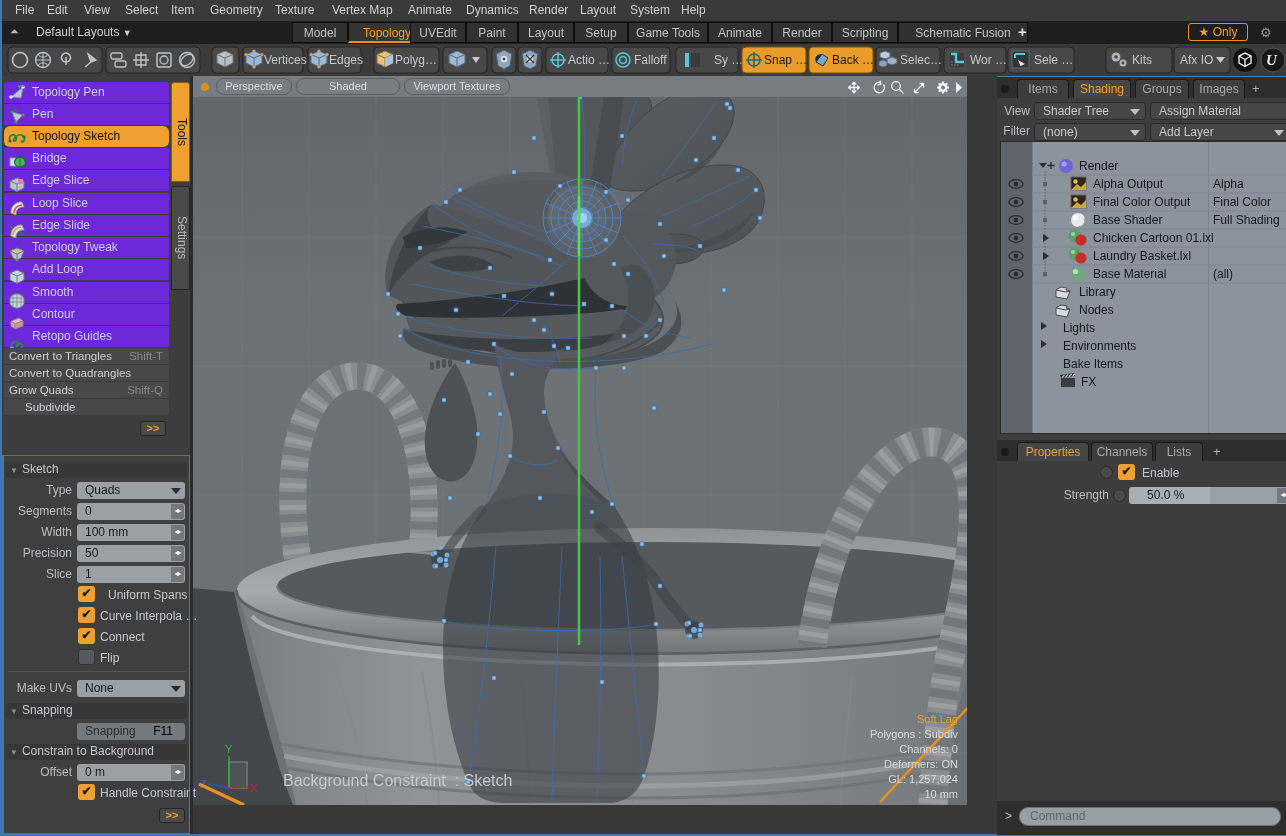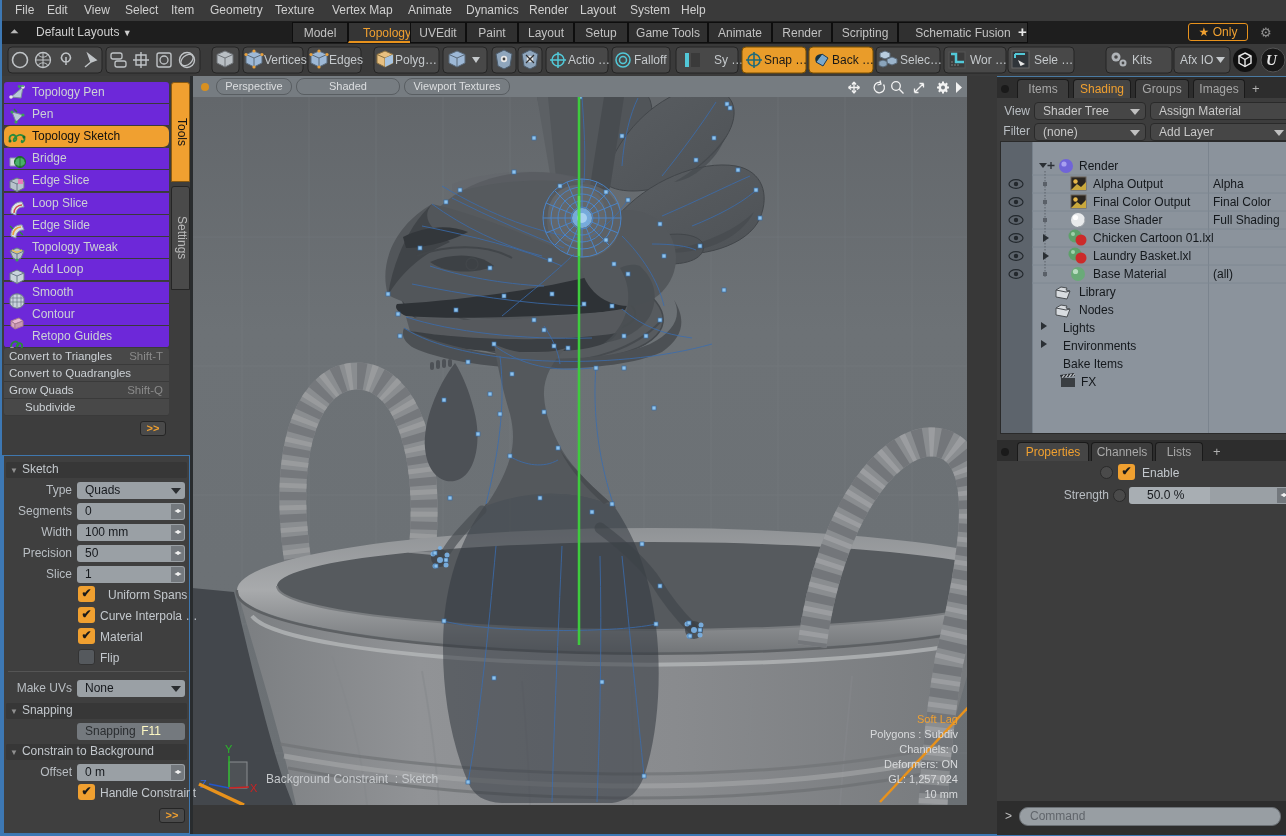--- a/index.html
+++ b/index.html
@@ -382,28 +382,28 @@
     <div class="pfield" style="left:73px;top:68px;width:108px"><span style="margin-left:8px">100 mm</span><span class="spin">◂▸</span></div>
     <div class="plbl" style="left:0;top:89px;width:68px">Precision</div>
     <div class="pfield" style="left:73px;top:89px;width:108px"><span style="margin-left:8px">50</span><span class="spin">◂▸</span></div>
     <div class="plbl" style="left:0;top:110px;width:68px">Slice</div>
     <div class="pfield" style="left:73px;top:110px;width:108px"><span style="margin-left:8px">1</span><span class="spin">◂▸</span></div>
     <div class="cb on" style="left:74px;top:130px">✔</div>
         <div class="cblbl" style="left:104px;top:132px">Uniform Spans</div>
     <div class="cb on" style="left:74px;top:151px">✔</div>
         <div class="cblbl" style="left:96px;top:153px">Curve Interpola …</div>
     <div class="cb on" style="left:74px;top:172px">✔</div>
-        <div class="cblbl" style="left:96px;top:174px">Material</div>
+        <div class="cblbl" style="left:96px;top:174px">Connect</div>
     <div class="cb off" style="left:74px;top:193px"></div>
         <div class="cblbl" style="left:96px;top:195px">Flip</div>
     <div style="position:absolute;left:4px;top:215px;width:178px;border-top:1px solid #555"></div>
     <div class="plbl" style="left:0;top:224px;width:68px">Make UVs</div>
     <div class="pfield" style="left:73px;top:224px;width:108px"><span style="margin-left:8px">None</span><span class="drop"></span></div>
     <div class="phead" style="top:247px">Snapping</div>
-    <div class="pfield" style="left:73px;top:267px;width:108px;background:#74797e;color:#2a2d30"><span style="margin-left:8px">Snapping</span><span style="position:absolute;right:24px;color:#fef9c3">F11</span></div>
+    <div class="pfield" style="left:73px;top:267px;width:108px;background:#74797e;color:#2a2d30"><span style="margin-left:8px">Snapping</span><span style="position:absolute;right:12px;color:#000000">F11</span></div>
     <div class="phead" style="top:288px">Constrain to Background</div>
     <div class="plbl" style="left:0;top:308px;width:68px">Offset</div>
     <div class="pfield" style="left:73px;top:308px;width:108px"><span style="margin-left:8px">0 m</span><span class="spin">◂▸</span></div>
     <div class="cb on" style="left:74px;top:328px">✔</div>
         <div class="cblbl" style="left:96px;top:330px">Handle Constraint</div>
     <div class="morebtn" style="left:155px;top:352px">&gt;&gt;</div>
   </div>
 </div>
 
 <div class="abs" style="left:188px;top:76px;width:3px;height:758px;background:#292c2e;z-index:6"></div>
@@ -703,21 +703,21 @@
       <circle cx="96" cy="7.5" r="4.6"></circle>
       <g stroke="#f2f2f2" stroke-width="2">
               <path d="M96 1.5 V13.5 M90 7.5 H102 M91.8 3.3 L100.2 11.7 M100.2 3.3 L91.8 11.7"></path>
             </g>
     </g>
     <circle cx="96" cy="7.5" r="2" fill="#767c81"></circle>
     <path d="M109 2 L115 7.5 L109 13 Z" fill="#f2f2f2"></path>
   </svg>
 </div>
 
-<div class="abs" style="left:74px;top:696px;color:#c6c9cc;font-size:12px">Background Constraint&nbsp; : Sketch</div>
+<div class="abs" style="left:91px;top:696px;color:#c6c9cc;font-size:16px">Background Constraint&nbsp; : Sketch</div>
 <div class="abs" style="right:9px;top:636px;text-align:right;font-size:11px;line-height:15px;color:#d8dadc">
   <div style="color:#f0a030">Soft Lag</div>
   <div>Polygons : Subdiv</div>
   <div>Channels: 0</div>
   <div>Deformers: ON</div>
   <div>GL: 1,257,024</div>
   <div>10 mm</div>
 </div>
 </div>
 

